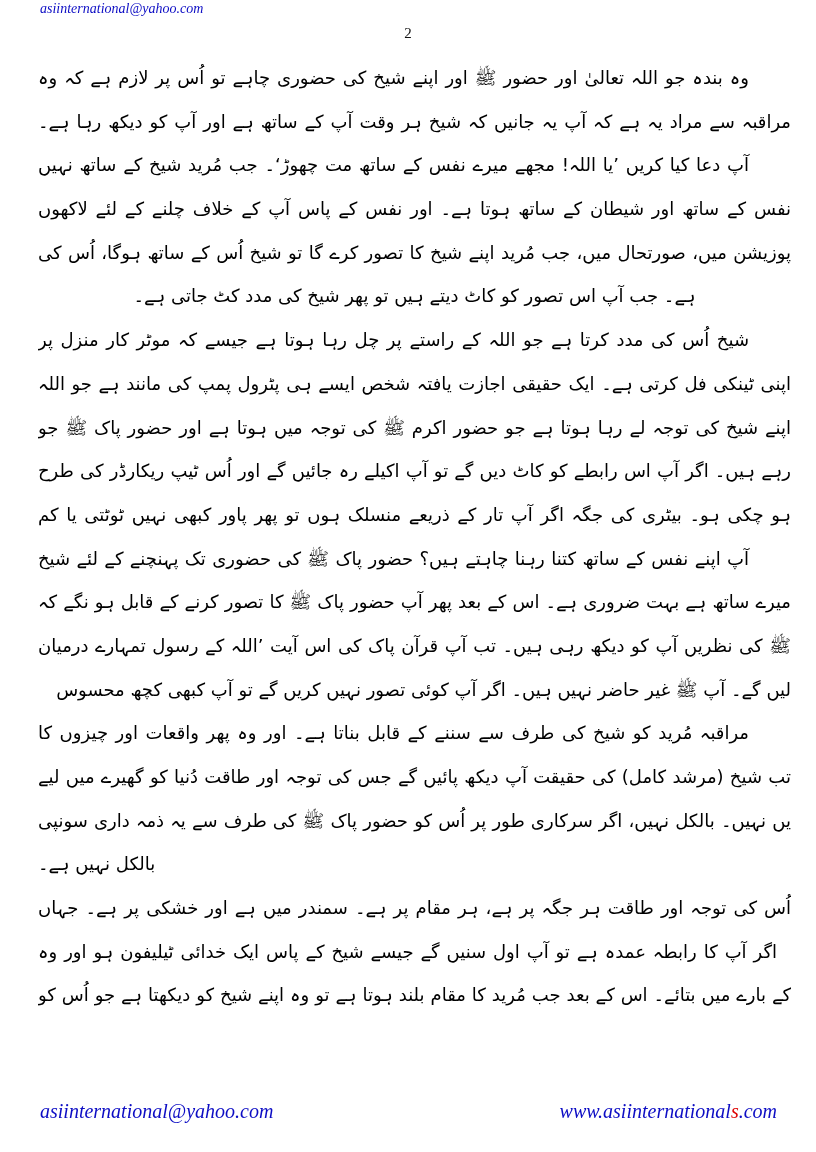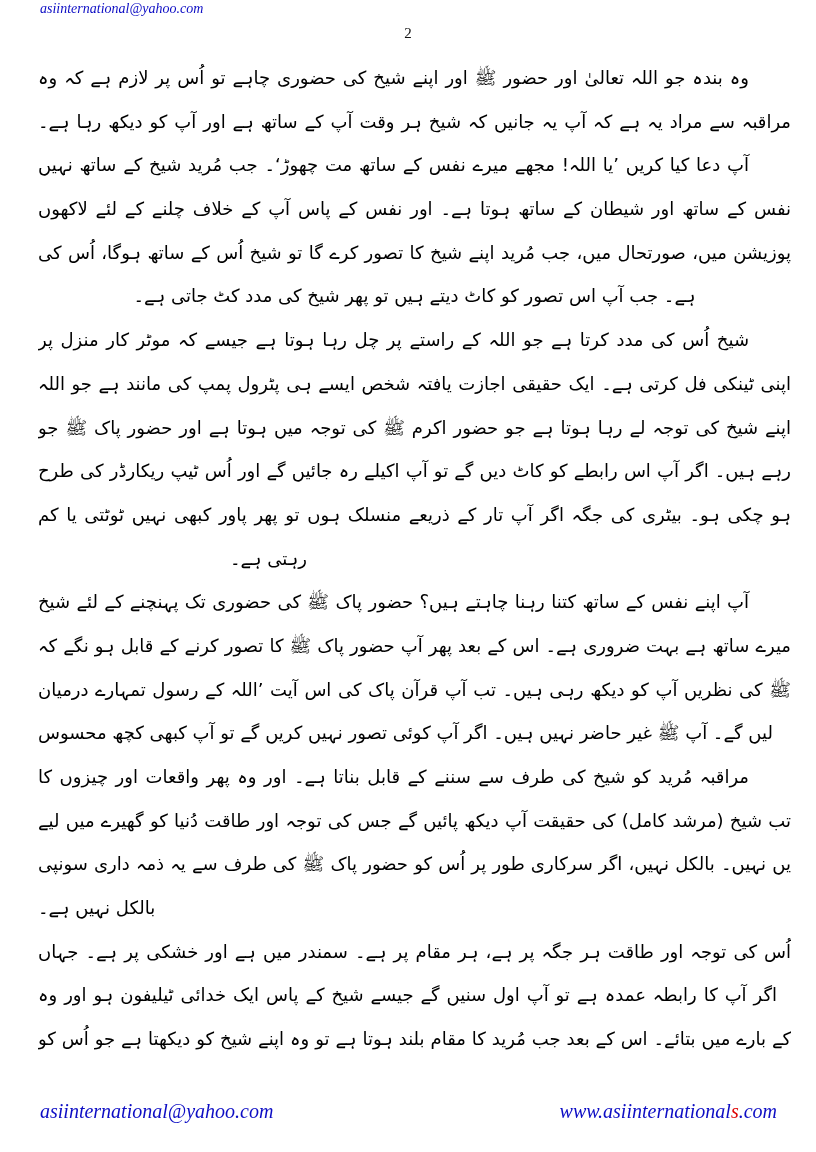--- a/index.html
+++ b/index.html
@@ -35,21 +35,21 @@
   .line{
     height:43.7px;
     line-height:43.7px;
     overflow:hidden;
     text-align:justify;
     -moz-text-align-last:justify;
     text-align-last:justify;
   }
   .line.indent{text-indent:42px;}
   .line.indent-sm{text-indent:14px;}
-  .line.center{text-align:left;text-align-last:center;}
+  .line.center{text-align:right;text-align-last:center;}
   .line.left{text-align:left;text-align-last:left;}
   .line.offset{text-align:left;text-align-last:left;padding-left:192px;}
   .footer{
     position:absolute;top:1100px;left:40px;right:40px;height:30px;
     font-family:"Liberation Serif",serif;
     font-style:italic;
     font-size:20px;
   }
   .footer-email{
     position:absolute;left:0;top:0;
@@ -74,21 +74,20 @@
     <div class="line">مراقبہ سے مراد یہ ہے کہ آپ یہ جانیں کہ شیخ ہر وقت آپ کے ساتھ ہے اور آپ کو دیکھ رہا ہے۔ مُرید کبھی اکیلا نہیں ہوتا ہے۔</div>
     <div class="line indent">آپ دعا کیا کریں ’یا اللہ! مجھے میرے نفس کے ساتھ مت چھوڑ‘۔ جب مُرید شیخ کے ساتھ نہیں ہوتا ہے تو وہ اپنے</div>
     <div class="line">نفس کے ساتھ اور شیطان کے ساتھ ہوتا ہے۔ اور نفس کے پاس آپ کے خلاف چلنے کے لئے لاکھوں چالیں ہیں۔ کسی بھی</div>
     <div class="line">پوزیشن میں، صورتحال میں، جب مُرید اپنے شیخ کا تصور کرے گا تو شیخ اُس کے ساتھ ہوگا، اُس کی مدد کرے گا۔ یہ تصور مدد دلاتا</div>
     <div class="line center">ہے۔ جب آپ اس تصور کو کاٹ دیتے ہیں تو پھر شیخ کی مدد کٹ جاتی ہے۔</div>
     <div class="line indent">شیخ اُس کی مدد کرتا ہے جو اللہ کے راستے پر چل رہا ہوتا ہے جیسے کہ موٹر کار منزل پر روانہ ہونے سے پہلے پٹرول پمپ سے</div>
     <div class="line">اپنی ٹینکی فل کرتی ہے۔ ایک حقیقی اجازت یافتہ شخص ایسے ہی پٹرول پمپ کی مانند ہے جو اللہ تک پہنچنے میں آپ کی مدد کرتا ہے۔ وہ</div>
     <div class="line">اپنے شیخ کی توجہ لے رہا ہوتا ہے جو حضور اکرم ﷺ کی توجہ میں ہوتا ہے اور حضور پاک ﷺ جو اللہ تعالیٰ سے براہِ راست لے</div>
     <div class="line">رہے ہیں۔ اگر آپ اس رابطے کو کاٹ دیں گے تو آپ اکیلے رہ جائیں گے اور اُس ٹیپ ریکارڈر کی طرح ہو نگے جس کی بیٹری ختم</div>
     <div class="line">ہو چکی ہو۔ بیٹری کی جگہ اگر آپ تار کے ذریعے منسلک ہوں تو پھر پاور کبھی نہیں ٹوٹتی یا کم ہوتی۔ یہ ہمیشہ مسلسل ہوتی ہے اور جاری</div>
-    <div class="line offset">رہتی ہے۔</div>
     <div class="line indent">آپ اپنے نفس کے ساتھ کتنا رہنا چاہتے ہیں؟ حضور پاک ﷺ کی حضوری تک پہنچنے کے لئے شیخ کا تصور کہ شیخ</div>
     <div class="line">میرے ساتھ ہے بہت ضروری ہے۔ اس کے بعد پھر آپ حضور پاک ﷺ کا تصور کرنے کے قابل ہو نگے کہ حضور پاک</div>
     <div class="line">ﷺ کی نظریں آپ کو دیکھ رہی ہیں۔ تب آپ قرآن پاک کی اس آیت ’اللہ کے رسول تمہارے درمیان ہیں‘ کا مطلب جان</div>
     <div class="line center">لیں گے۔ آپ ﷺ غیر حاضر نہیں ہیں۔ اگر آپ کوئی تصور نہیں کریں گے تو آپ کبھی کچھ محسوس نہیں کریں گے۔</div>
     <div class="line indent">مراقبہ مُرید کو شیخ کی طرف سے سننے کے قابل بناتا ہے۔ اور وہ پھر واقعات اور چیزوں کا مشاہدہ کرے گا اور دیکھے گا۔</div>
     <div class="line">تب شیخ (مرشد کامل) کی حقیقت آپ دیکھ پائیں گے جس کی توجہ اور طاقت دُنیا کو گھیرے میں لیے ہوئے ہے۔ اس کی کوئی سرحد</div>
     <div class="line">یں نہیں۔ بالکل نہیں، اگر سرکاری طور پر اُس کو حضور پاک ﷺ کی طرف سے یہ ذمہ داری سونپی گئی ہے تو پھر اُس کی کوئی حد</div>
     <div class="line left">بالکل نہیں ہے۔</div>
     <div class="line">اُس کی توجہ اور طاقت ہر جگہ پر ہے، ہر مقام پر ہے۔ سمندر میں ہے اور خشکی پر ہے۔ جہاں بھی آپ جائیں وہ موجود ہے۔</div>
     <div class="line indent-sm">اگر آپ کا رابطہ عمدہ ہے تو آپ اول سنیں گے جیسے شیخ کے پاس ایک خدائی ٹیلیفون ہو اور وہ آپ کو درست راستہ</div>

